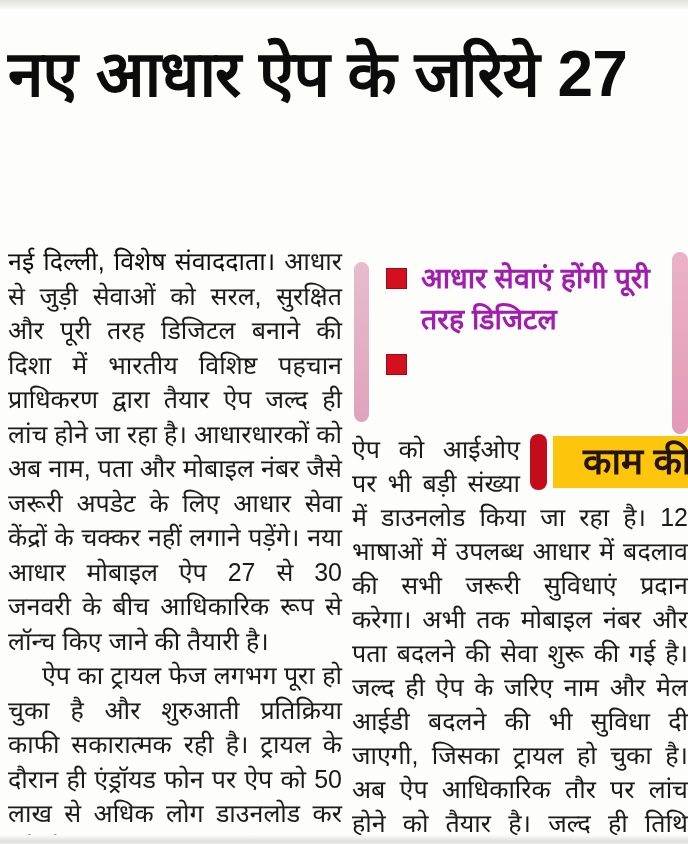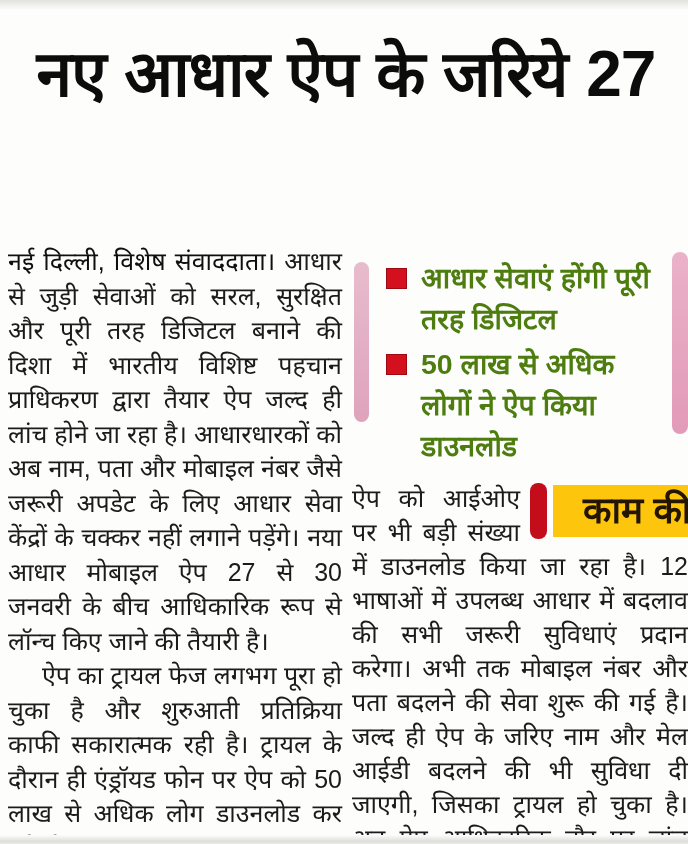--- a/index.html
+++ b/index.html
@@ -19,21 +19,21 @@
     position:absolute;bottom:0;left:0;width:688px;height:9px;
     background:linear-gradient(to bottom,#fdfdfb,#dededa 70%,#eaeae6);
   }
   
   .headline{
     position:absolute;left:8px;top:24px;width:676px;
     font-size:64px;font-weight:bold;color:#0c0c0c;
     line-height:101px;letter-spacing:-1px;
     margin:0;word-spacing:2px;
   }
-  .headline span{display:block;white-space:nowrap;text-align:center;}
+  .headline span{display:block;white-space:nowrap;}
   
   .left-col{
     position:absolute;left:8px;top:244px;width:334px;
     font-size:25px;line-height:34.5px;color:#1b1b1b;
     text-align:justify;
   }
   .left-col p{margin:0;}
   .dateline{font-weight:normal;color:#0f0f0f;}
   .para-2{text-indent:34px;}
   .right-region{
@@ -48,21 +48,21 @@
   }
   .hl-bar{position:absolute;border-radius:8px;}
   .hl-bar.left{left:2px;top:12px;width:15px;height:160px;background:linear-gradient(to bottom,#e7bccd,#dfa3bc);}
   .hl-bar.right{right:0px;top:2px;width:16px;height:182px;background:linear-gradient(to bottom,#eab2c8,#e29ab8);}
   .hl-item{display:flex;margin-bottom:4px;}
   .bullet-sq{
     flex:none;width:21px;height:21px;margin:10px 14px 0 4px;
     background:#d40f1e;border:1px solid #9e0a14;box-sizing:border-box;
   }
   .hl-label{
-    font-weight:bold;font-size:28.5px;line-height:41px;color:#4d7c0f;
+    font-weight:bold;font-size:28.5px;line-height:41px;color:#a21caf;
   }
   
   .right-text{
     margin-top:4px;
     font-size:25px;line-height:34px;color:#1b1b1b;
     text-align:justify;
   }
   .right-text p{margin:0;}
   .kaam-wrap{
     float:right;
@@ -105,21 +105,20 @@
 
     <div class="highlight-box">
       <div class="hl-bar left"></div>
       <div class="hl-bar right"></div>
       <div class="hl-item">
         <span class="bullet-sq"></span>
         <span class="hl-label">आधार सेवाएं होंगी पूरी तरह डिजिटल</span>
       </div>
       <div class="hl-item">
         <span class="bullet-sq"></span>
-        <span class="hl-label">50 लाख से अधिक लोगों ने ऐप किया डाउनलोड</span>
       </div>
     </div>
 
     <div class="right-text">
       <div class="kaam-wrap">
         <div class="kaam-pill"></div>
         <div class="kaam-box">
           <span class="kaam-label">काम की</span>
         </div>
       </div>

